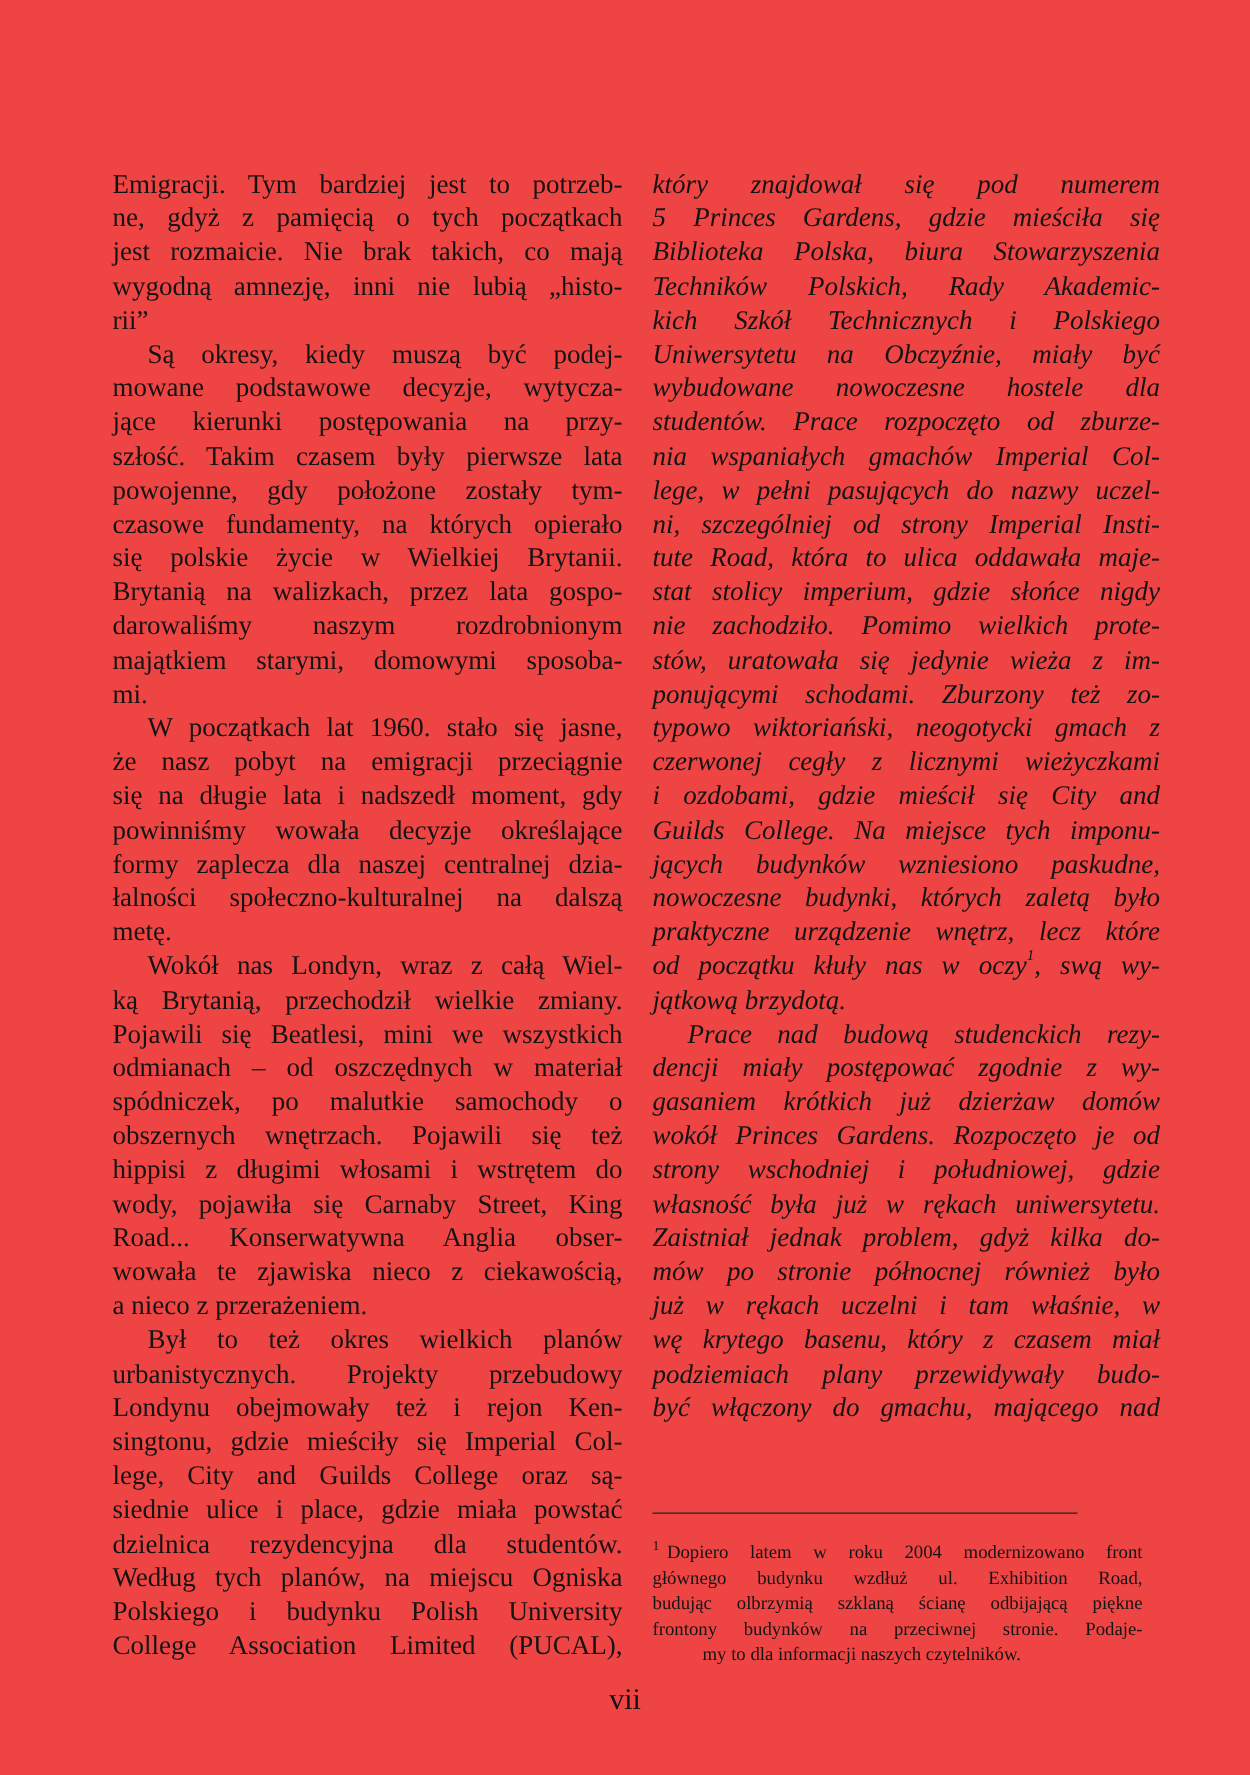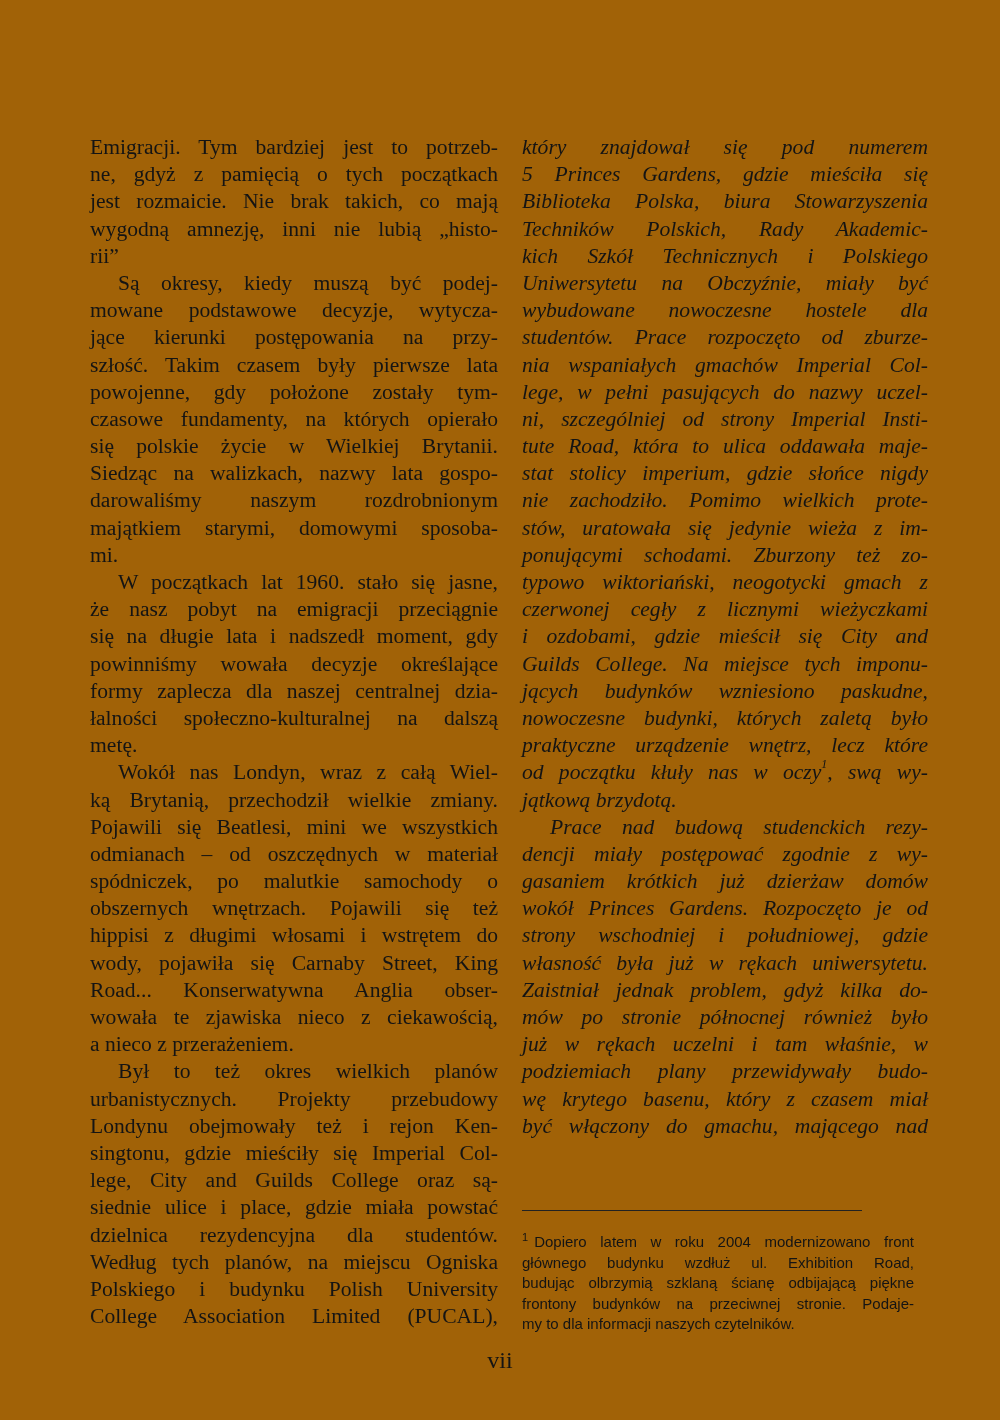--- a/index.html
+++ b/index.html
@@ -1,46 +1,46 @@
 <!DOCTYPE html>
 <html><head>
 <meta charset="utf-8">
 <style>
   html, body { margin: 0; padding: 0; background: #ffffff; }
   body { width: 1000px; height: 1420px; position: relative; overflow: hidden; }
-  .page { position: absolute; left: 0; top: 0; width: 1000px; height: 1420px; background: #a16207; color: #141414; }
+  .page { position: absolute; left: 0; top: 0; width: 1000px; height: 1420px; background: #ef4444; color: #141414; }
   .col { position: absolute; top: 134px; }
   .col-left { left: 90px; width: 408px; }
   .col-right { left: 522px; width: 406px; font-style: italic; }
   .line {
     font-family: "Liberation Serif", "DejaVu Serif", serif;
     font-size: 21.6px;
     height: 27.2px;
     line-height: 27.2px;
     white-space: nowrap;
     text-align: justify;
     text-align-last: justify;
     overflow: visible;
   }
   .line.last { text-align-last: left; }
   .line.indent { padding-left: 28px; }
   sup.fnref { font-size: 12px; line-height: 0; position: relative; top: -3px; }
   .footnote-rule { position: absolute; left: 522px; top: 1210px; width: 340px; height: 0; border-top: 1.5px solid #222; }
   .footnotes { position: absolute; left: 522px; top: 1232px; width: 406px; }
   .fn-line {
-    font-family: Liberation Sans, sans-serif;
+    font-family: Liberation Serif, serif;
     font-size: 15px;
     height: 20.5px;
     line-height: 20.5px;
     white-space: nowrap;
     text-align: justify;
     text-align-last: justify;
     width: 392px;
   }
-  .fn-line.last { text-align-last: left; }
+  .fn-line.last { text-align-last: left; margin-left: 40px; }
   .fn-mark { font-size: 11px; position: relative; top: -6px; margin-right: 6px; }
   .page-number {
     position: absolute; left: 0; width: 1000px; top: 1347px; text-align: center;
     font-family: "Liberation Serif", "DejaVu Serif", serif; font-size: 24px; color: #141414;
   }
 </style>
 </head>
 <body>
 
 <div class="page">
@@ -50,21 +50,21 @@
       <div class="line">jest rozmaicie. Nie brak takich, co mają</div>
       <div class="line">wygodną amnezję, inni nie lubią „histo-</div>
       <div class="line last">rii”</div>
       <div class="line indent">Są okresy, kiedy muszą być podej-</div>
       <div class="line">mowane podstawowe decyzje, wytycza-</div>
       <div class="line">jące kierunki postępowania na przy-</div>
       <div class="line">szłość. Takim czasem były pierwsze lata</div>
       <div class="line">powojenne, gdy położone zostały tym-</div>
       <div class="line">czasowe fundamenty, na których opierało</div>
       <div class="line">się polskie życie w Wielkiej Brytanii.</div>
-      <div class="line">Siedząc na walizkach, nazwy lata gospo-</div>
+      <div class="line">Brytanią na walizkach, przez lata gospo-</div>
       <div class="line">darowaliśmy naszym rozdrobnionym</div>
       <div class="line">majątkiem starymi, domowymi sposoba-</div>
       <div class="line last">mi.</div>
       <div class="line indent">W początkach lat 1960. stało się jasne,</div>
       <div class="line">że nasz pobyt na emigracji przeciągnie</div>
       <div class="line">się na długie lata i nadszedł moment, gdy</div>
       <div class="line">powinniśmy wowała decyzje określające</div>
       <div class="line">formy zaplecza dla naszej centralnej dzia-</div>
       <div class="line">łalności społeczno-kulturalnej na dalszą</div>
       <div class="line last">metę.</div>
@@ -118,22 +118,22 @@
       <div class="line last">jątkową brzydotą.</div>
       <div class="line indent">Prace nad budową studenckich rezy-</div>
       <div class="line">dencji miały postępować zgodnie z wy-</div>
       <div class="line">gasaniem krótkich już dzierżaw domów</div>
       <div class="line">wokół Princes Gardens. Rozpoczęto je od</div>
       <div class="line">strony wschodniej i południowej, gdzie</div>
       <div class="line">własność była już w rękach uniwersytetu.</div>
       <div class="line">Zaistniał jednak problem, gdyż kilka do-</div>
       <div class="line">mów po stronie północnej również było</div>
       <div class="line">już w rękach uczelni i tam właśnie, w</div>
+      <div class="line">wę krytego basenu, który z czasem miał</div>
       <div class="line">podziemiach plany przewidywały budo-</div>
-      <div class="line">wę krytego basenu, który z czasem miał</div>
       <div class="line">być włączony do gmachu, mającego nad</div>
     </div>
 
   <div class="footnote-rule"></div>
   <div class="footnotes" id="footnotes">
       <div class="fn-line"><span class="fn-mark">1</span><span>Dopiero latem w roku 2004 modernizowano front</span></div>
       <div class="fn-line">głównego budynku wzdłuż ul. Exhibition Road,</div>
       <div class="fn-line">budując olbrzymią szklaną ścianę odbijającą piękne</div>
       <div class="fn-line">frontony budynków na przeciwnej stronie. Podaje-</div>
       <div class="fn-line last">my to dla informacji naszych czytelników.</div>

